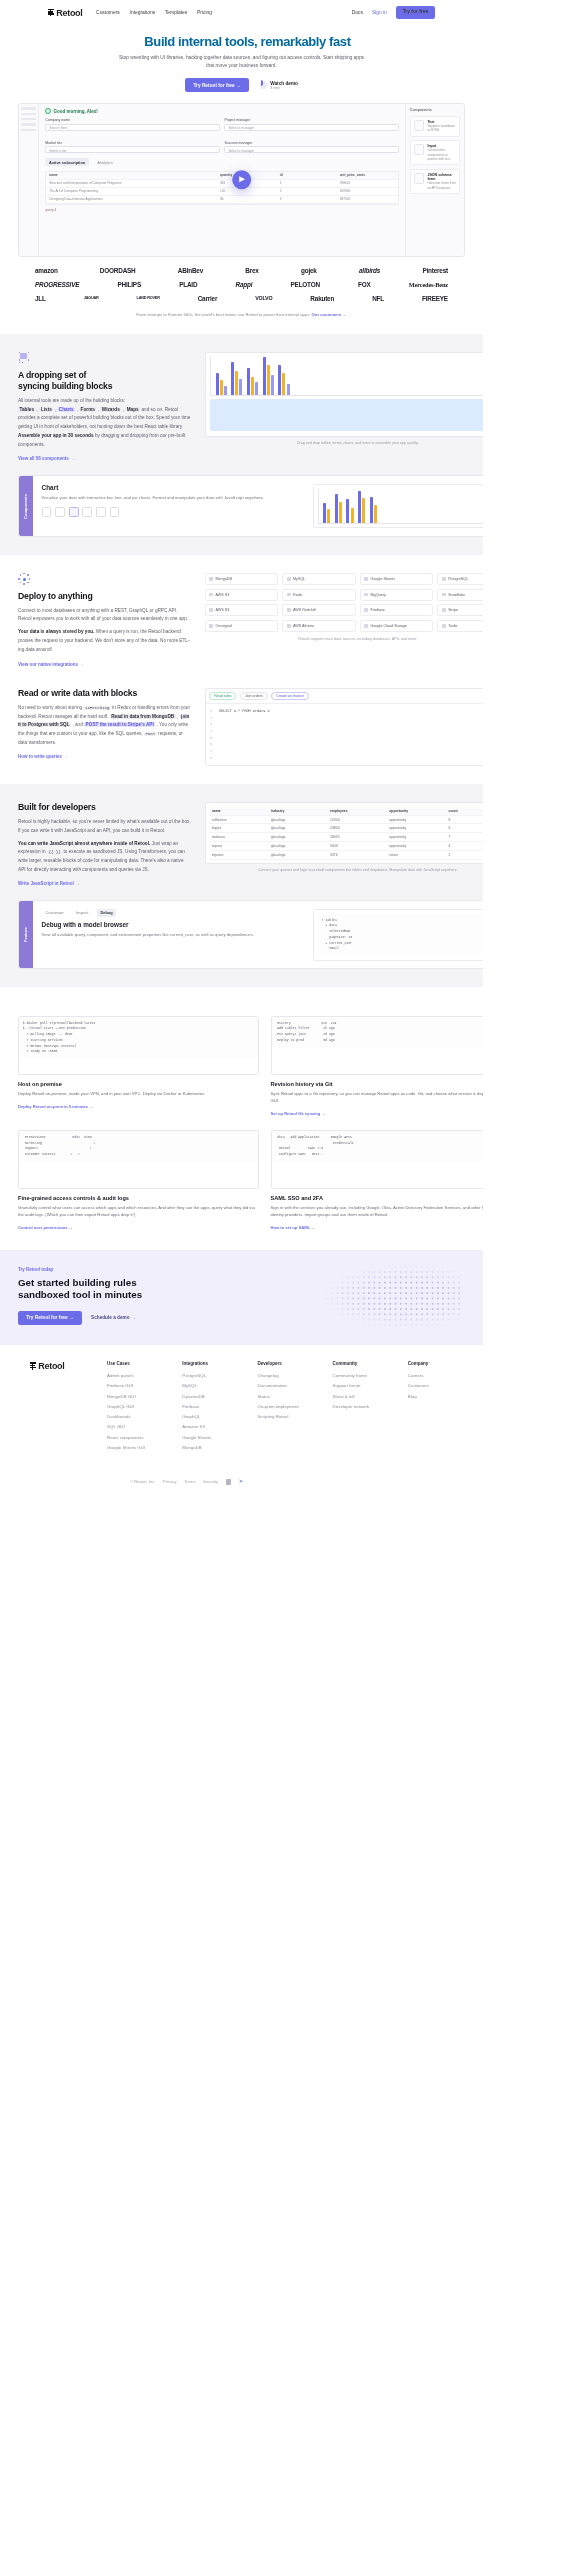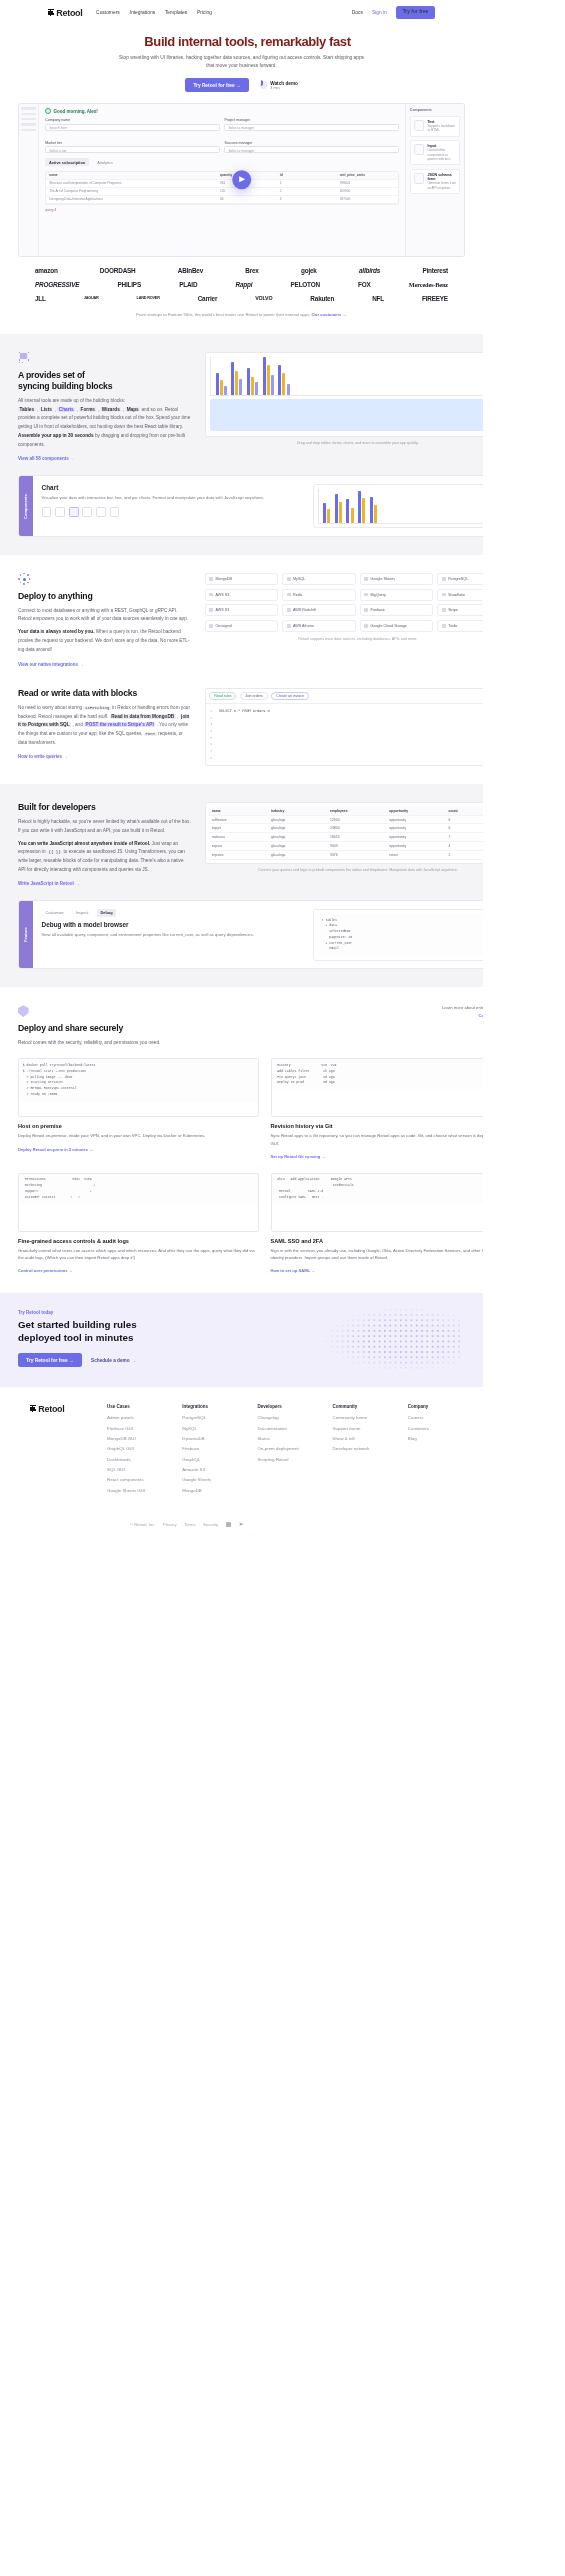--- a/index.html
+++ b/index.html
@@ -25,21 +25,21 @@
   .nav-links a, .nav-right a { font-size:4.9px; color:#3c3c43; text-decoration:none; }
   .nav-right { margin-left:auto; display:flex; align-items:center; gap:9px; }
   .nav-right .signin { color:#6a6ae8; }
   .btn-primary {
     background:#6c6ce8; color:#fff; font-size:4.7px; font-weight:600;
     padding:3.8px 6.8px; border-radius:2.3px; border:none; text-decoration:none; line-height:1;
   }
 
   
   .hero { text-align:center; padding: 9px 0 0; }
-  .hero h1 { font-size:13px; letter-spacing:-0.4px; font-weight:700; color:#7f1d1d;margin-left:12px; }
+  .hero h1 { font-size:13px; letter-spacing:-0.4px; font-weight:700; color:#0369a1;margin-left:12px; }
   .hero p { font-size:4.8px; color:#5b5b66; line-height:1.7; margin:5.3px auto 0; width:249px; }
   .hero-cta { display:flex; justify-content:center; align-items:center; gap:10.6px; margin-top:7.5px; }
   .btn-hero { background:#6c6ce8; color:#fff; font-size:4.8px; font-weight:600; padding:4.5px 8.3px; border-radius:2.3px; text-decoration:none;}
   .watch { display:flex; align-items:center; gap:3px; text-align:left; }
   .play-circle { width:7.5px;height:7.5px;border-radius:50%;background:#ececfb;display:flex;align-items:center;justify-content:center; }
   .play-circle::after{content:"";border-left:2.3px solid #6c6ce8;border-top:1.5px solid transparent;border-bottom:1.5px solid transparent;margin-left:0.8px;}
   .watch b { display:block; font-size:4.7px; color:#1f1f28; }
   .watch span { display:block; font-size:3.8px; color:#8b8b96; }
 
   
@@ -362,21 +362,21 @@
           <div class="spark">
             <span class="sq"></span>
             <span class="dot" style="left:0.8px;top:0"></span>
               <span class="dot" style="left:9.8px;top:0"></span>
             <span class="dot" style="left:0.8px;top:7.5px"></span>
               <span class="dot" style="left:9.8px;top:7.5px"></span>
             <span class="dot" style="left:0.8px;top:9.8px"></span>
               <span class="dot" style="left:3.8px;top:9.8px"></span>
           </div>
           <h2 class="sec">
-            <span>A provides set of</span><br>
+            <span>A dropping set of</span><br>
             <span>syncing building blocks</span>
           </h2>
           <p class="sec">
             <span>All internal tools are made up of the building blocks:</span><br>
             <span class="chip">Tables</span> ,
             <span class="chip">Lists</span> ,
             <span class="chip purple">Charts</span> ,
             <span class="chip">Forms</span> ,
             <span class="chip">Wizards</span> ,
             <span class="chip">Maps</span>
@@ -624,31 +624,20 @@
           <div class="term">
             ▾ table1<br>&nbsp;&nbsp;▸ data<br>&nbsp;&nbsp;&nbsp;&nbsp;selectedRow<br>&nbsp;&nbsp;&nbsp;&nbsp;pageSize: 25<br>&nbsp;&nbsp;▸ current_user<br>&nbsp;&nbsp;&nbsp;&nbsp;email
           </div>
         </div>
       </div>
     </div>
   </div>
 
   <div class="sec-white">
     <div class="wrap">
-      <div class="sec-head">
-        <div>
-          <div class="shield"></div>
-          <h2 class="sec">Deploy and share securely</h2>
-          <p class="sec">Retool comes with the security, reliability, and permissions you need.</p>
-        </div>
-        <div class="lnk">
-          <span>Learn more about enterprise features</span>
-          <a>Contact sales →</a>
-        </div>
-      </div>
 
       <div class="seccards">
         <div class="seccard">
           <div class="shot">
             <div class="term">
 $ docker pull tryretool/backend:latest<br>
 $ ./retool start --env production<br>
 &nbsp;&nbsp;&gt; pulling image ... done<br>
 &nbsp;&nbsp;&gt; starting services<br>
 &nbsp;&nbsp;&gt; RETOOL_HOST=vpc.internal<br>
@@ -704,21 +693,21 @@
       </div>
     </div>
   </div>
 
   <div class="cta">
     <div class="dots"></div>
     <div class="wrap">
       <div class="eyebrow">Try Retool today</div>
       <h2>
         <span>Get started building rules</span><br>
-        <span>deployed tool in minutes</span>
+        <span>sandboxed tool in minutes</span>
       </h2>
       <div class="cta-btns">
         <a class="btn-hero">Try Retool for free  →</a>
         <a class="btn-ghost">Schedule a demo →</a>
       </div>
     </div>
   </div>
 
   <div class="footer">
     <div class="fcols">

